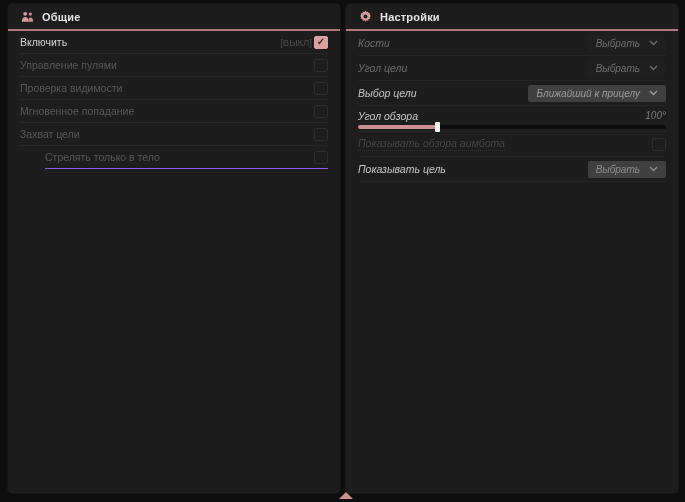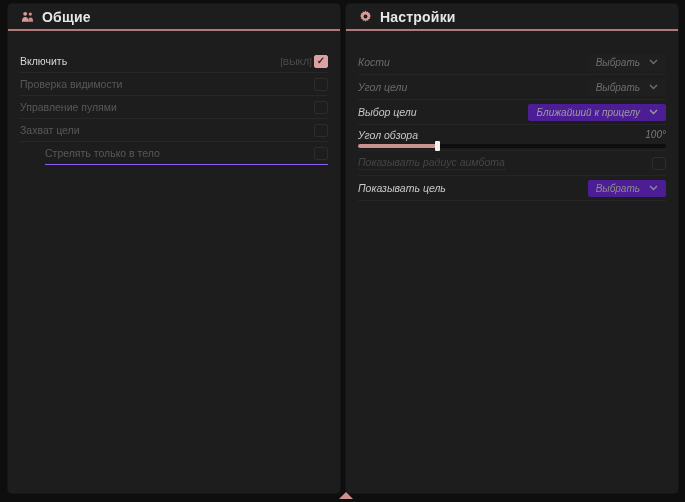--- a/index.html
+++ b/index.html
@@ -14,23 +14,23 @@
     position:absolute; top:4px; height:489px; width:332px;
     background:#1d1d1d; border-radius:4px;
     box-shadow:0 0 0 1px #161616;
   }
   .panel.left { left:8px; }
   .panel.right { left:346px; }
   .panel-header {
     height:27px; display:flex; align-items:center; gap:8px;
     padding:0 13px; border-bottom:2px solid #b07a7a;
   }
-  .panel-title { font-size:14px; font-weight:bold; color:#e6e6e6; letter-spacing:.2px; }
+  .panel-title { font-size:11px; font-weight:bold; color:#e6e6e6; letter-spacing:.2px; }
   .hicon { width:13px; height:13px; display:flex; align-items:center; justify-content:center; }
-  .rows { padding:19px 12px 0 12px; }
+  .rows { padding:0 12px 0 12px; }
 
   .row {
     display:flex; align-items:center; justify-content:space-between;
     height:23px; border-bottom:1px solid #272727;
   }
   .row:last-child { border-bottom:1px solid #8b5cf6;margin-left:25px; }
   .lbl { font-size:10.5px; color:#585858; }
   .lbl.bright { color:#d6d6d6; }
   .lbl.mid { color:#c8c8c8; }
   .lbl.dim2 { color:#6b6b6b; }
@@ -45,21 +45,21 @@
   .checkbox.checked { background:#dca2a2; border-color:#dca2a2; }
   .checkbox.faint { border-color:#2c2c2c; }
   .checkmark { color:#3a2323; font-size:10px; line-height:1; font-weight:bold; transform:translateY(-0.5px); }
   .checkbox:not(.checked) .checkmark { display:none; }
 
   
   .srow { border-bottom:1px solid #252525;font-style:italic; }
   .srow.ctl { display:flex; align-items:center; justify-content:space-between; height:25px; }
   .dropdown {
     display:flex; align-items:center; gap:9px;
-    background:#4c1d95; border-radius:2px; padding:3px 8px;
+    background:#404040; border-radius:2px; padding:3px 8px;
     font-size:10px; color:#9c9c9c; cursor:default;
   }
   .dropdown.dim { background:#1f1f1f; color:#6f6f6f; }
   .chev { width:9px; height:6px; display:block; }
 
   .srow.slider-row { height:26px; padding-top:3px; border-bottom:1px solid #252525; }
   .slider-top { display:flex; justify-content:space-between; align-items:center; height:13px; }
   .slider-val { font-size:10px; color:#7d7d7d; }
   .slider-track {
     margin-top:3px; height:4px; background:#0d0d0d; border-radius:2px; position:relative;
@@ -99,25 +99,29 @@
     <div class="row">
       <span class="lbl bright">Включить</span>
       <span class="right-side">
         <span class="hotkey">[ВЫКЛ]</span>
         <span class="checkbox checked">
             <span class="checkmark">✓</span>
           </span>
       </span>
     </div>
     <div class="row">
+      <span class="lbl">Управление пулями</span>
+      <span class="checkbox faint"></span>
+    </div>
+    <div class="row">
       <span class="lbl">Проверка видимости</span>
       <span class="checkbox faint"></span>
     </div>
     <div class="row">
-      <span class="lbl">Управление пулями</span>
+      <span class="lbl">Мгновенное попадание</span>
       <span class="checkbox faint"></span>
     </div>
     <div class="row">
       <span class="lbl">Захват цели</span>
       <span class="checkbox faint"></span>
     </div>
     <div class="row">
       <span class="lbl">Стрелять только в тело</span>
       <span class="checkbox faint"></span>
     </div>
@@ -173,21 +177,21 @@
       </div>
       <div class="slider-track">
         <div class="slider-fill" style="width: 26%;">
           <span class="slider-handle"></span>
         </div>
       </div>
     </div>
 
 
     <div class="srow ctl">
-      <span class="lbl disabled">Показывать радиус аимбота</span>
+      <span class="lbl disabled">Показывать обзора аимбота</span>
       <span class="checkbox faint"></span>
     </div>
 
     <div class="srow ctl">
       <span class="lbl mid">Показывать цель</span>
       <span class="dropdown">
         <span style="color:#8c8c8c">Выбрать</span>
         <svg class="chev" viewBox="0 0 9 6">
             <polyline points="1,1 4.5,4.5 8,1" fill="none" stroke="#8c8c8c" stroke-width="1.4"></polyline>
           </svg>

